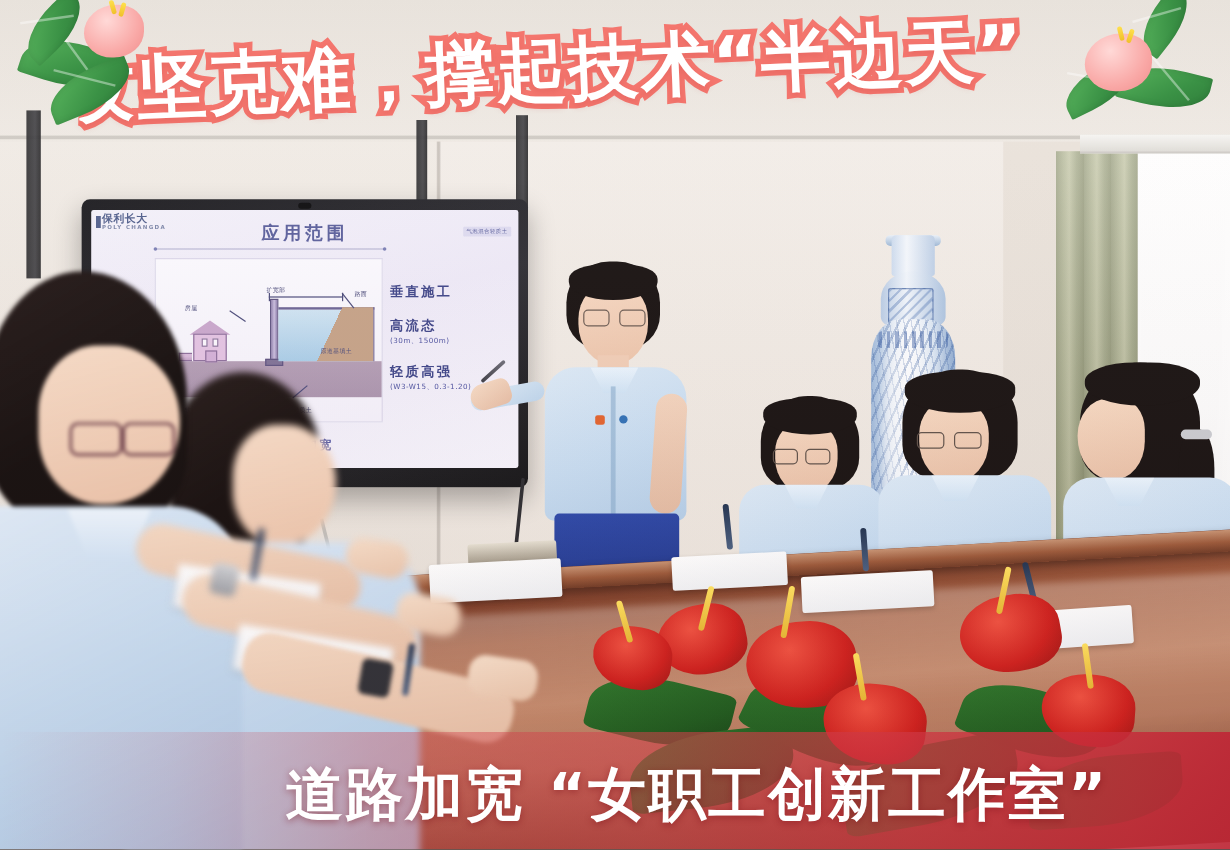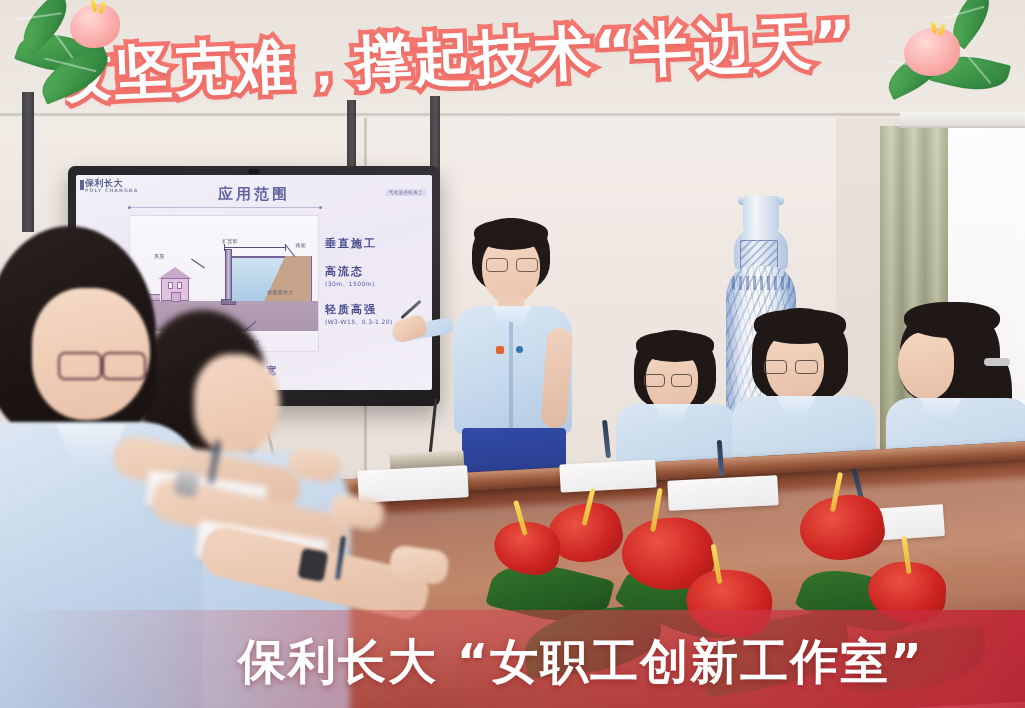--- a/index.html
+++ b/index.html
@@ -932,16 +932,16 @@
   <div class="deco" style="left:876px;top:0px;width:150px;height:118px;">
     <div class="dleaf" style="left:56px;top:56px;width:76px;height:34px;transform:rotate(14deg);"></div>
     <div class="dleaf" style="left:8px;top:58px;width:62px;height:30px;transform:rotate(-26deg);"></div>
     <div class="dleaf" style="left:66px;top:4px;width:58px;height:28px;transform:rotate(-52deg);"></div>
     <div class="petal" style="left:28px;top:28px;width:56px;height:48px;"></div>
     <div class="stamen" style="left:56px;top:22px;transform:rotate(-14deg);"></div>
     <div class="stamen" style="left:64px;top:24px;transform:rotate(18deg);"></div>
   </div>
 
   <div class="banner">
-    <div class="banner-text">保利长大 “女职工创新工作室”</div>
+    <div class="banner-text">道路加宽 “女职工创新工作室”</div>
   </div>
 
 </div>
 
 </body></html>

